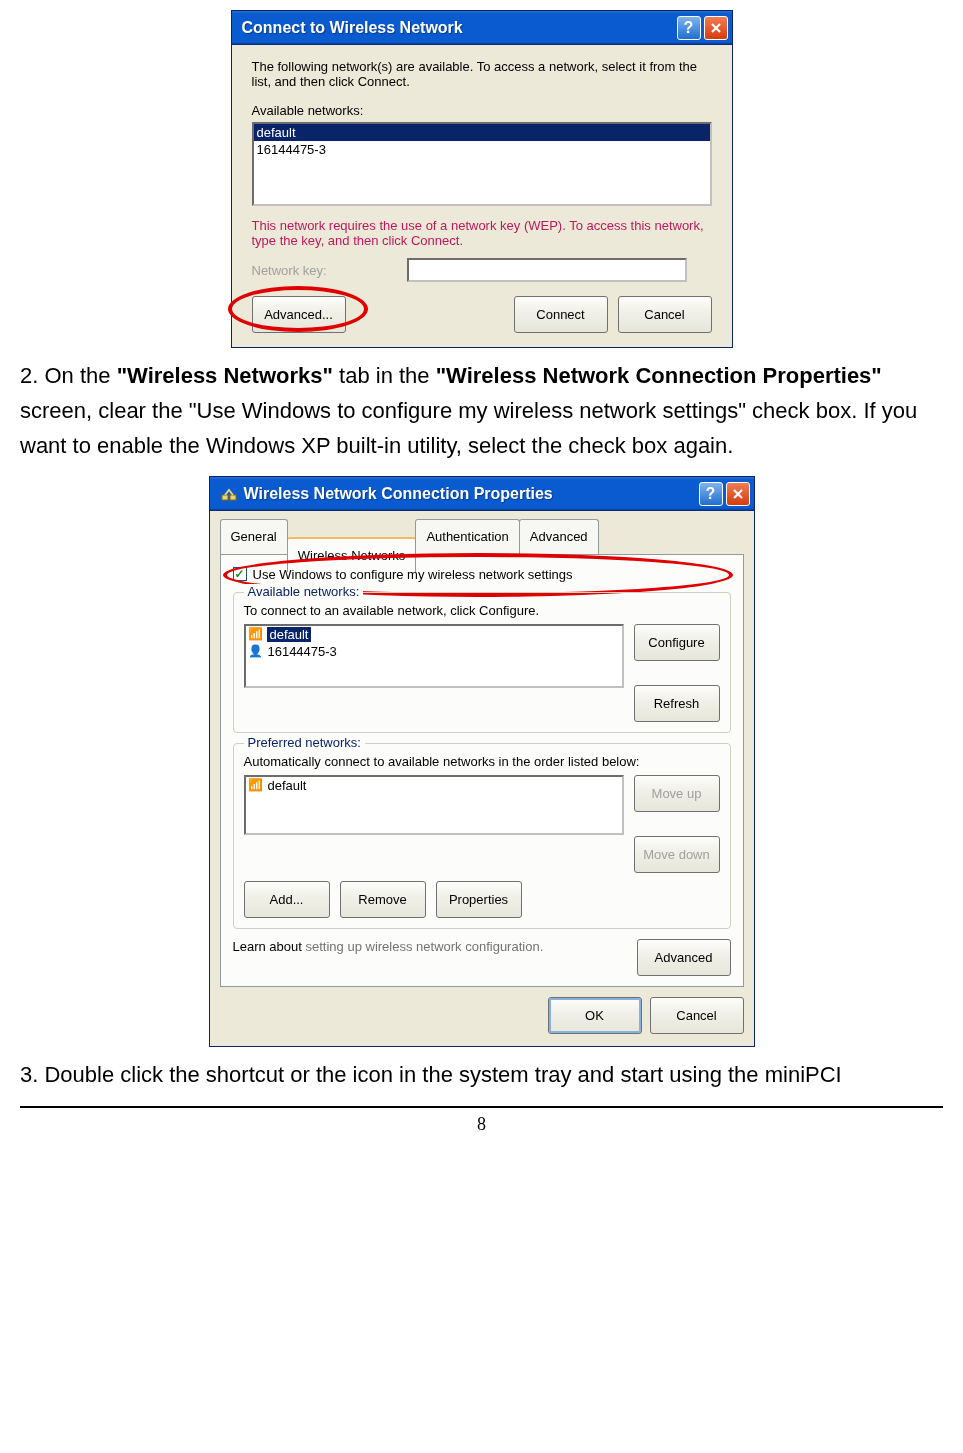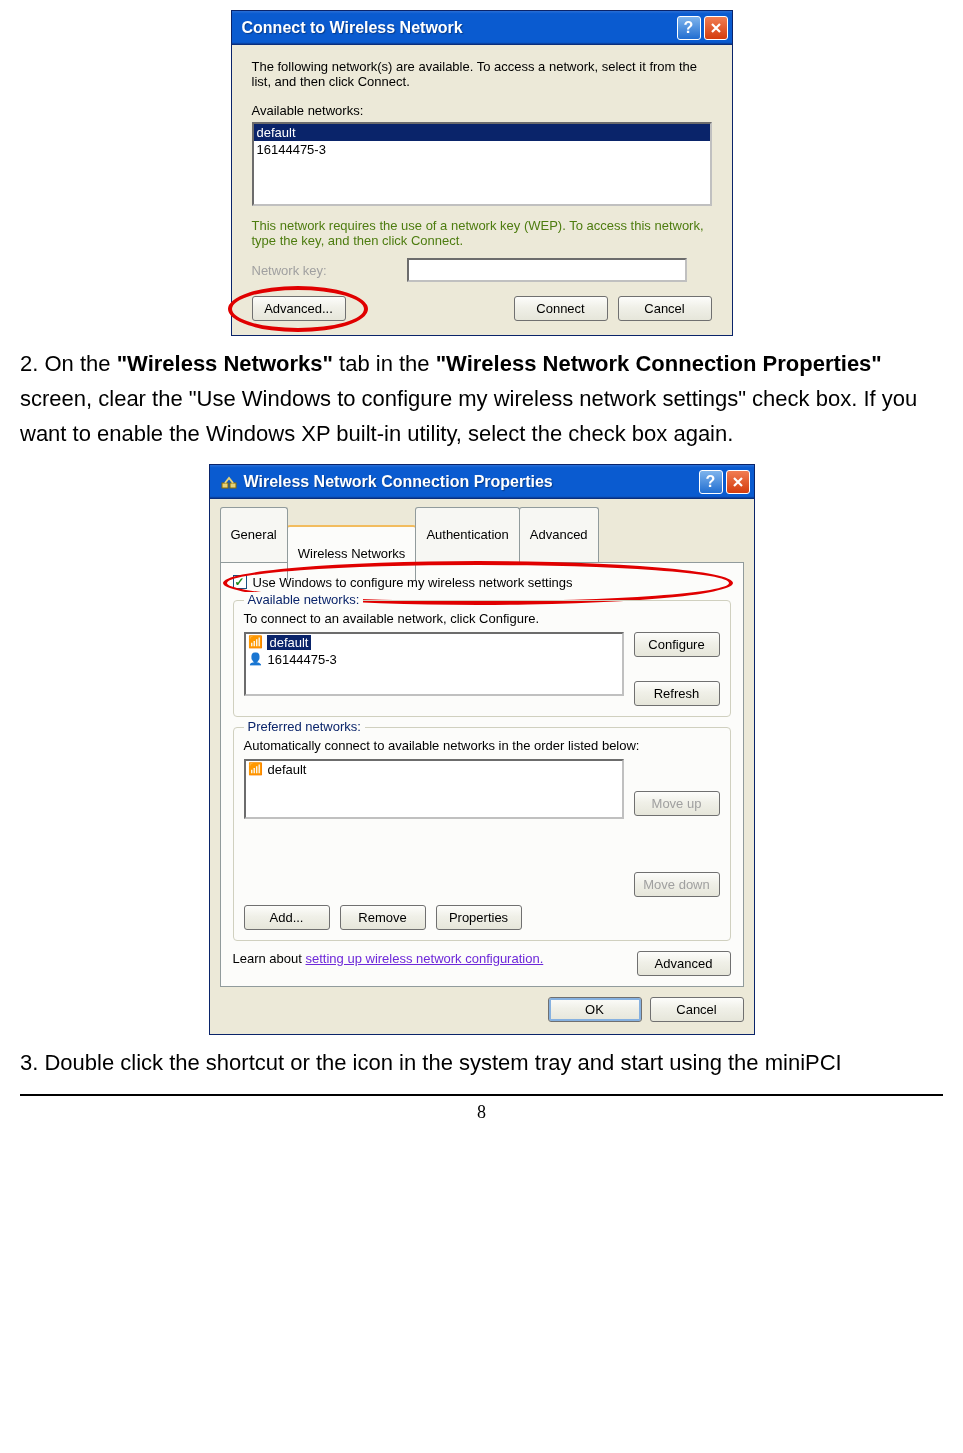--- a/index.html
+++ b/index.html
@@ -65,58 +65,58 @@
     height: 84px;
     margin: 4px 0 12px 0;
     overflow: hidden;
   }
   .listbox .row {
     padding: 1px 3px; font-size: 13px;
   }
   .listbox .row.selected {
     background: #0a246a; color: #fff;
   }
-  .disabled-text { color: #4d7c0f; }
+  .disabled-text { color: #be185d; }
   .label-line { margin-bottom: 4px; }
   .field-row { display: flex; align-items: center; margin: 10px 0 14px 0; gap: 45px; }
   .field-row .lbl { width: 110px; color: #a0a0a0; }
   .text-input {
     flex: 1; height: 24px; border: 2px inset #c0c0c0; background: #fff;
     max-width: 280px;
   }
   .btn-row { display: flex; gap: 10px; margin-top: 12px; align-items: center; }
   .xp-btn {
-    height: 25px; min-width: 94px;
+    height: 37px; min-width: 94px;
     background: linear-gradient(to bottom, #fdfdfb 0%, #f0f0e8 45%, #e6e6da 100%);
     border: 1px solid #707070; border-radius: 3px;
     font-family: Tahoma, sans-serif; font-size: 13px;
     text-align: center; display: inline-flex; align-items: center; justify-content: center;
   }
   .xp-btn.small { min-width: 86px; }
-  .xp-btn.disabled { color: #a0a0a0; margin-top: 32px; }
+  .xp-btn.disabled { color: #a0a0a0; }
   .xp-btn.default { box-shadow: inset 0 0 0 2px #86b1e0; }
   .red-ellipse-wrap { position: relative; display: inline-block; }
   .red-ellipse {
     position: absolute; border: 4px solid #e00000; border-radius: 50%;
     pointer-events: none;
   }
   .instruction {
     font-family: Arial, sans-serif;
     font-size: 22px;
     line-height: 1.6;
     margin: 8px 0 12px 0;
   }
   .instruction b { font-weight: bold; }
 
   
   .tab-row { display: flex; padding: 8px 10px 0 10px; }
   .tab {
     border: 1px solid #919b9c; border-bottom: none;
     border-radius: 3px 3px 0 0;
-    padding: 19px 10px; font-size: 13px; font-family: Tahoma, sans-serif;
+    padding: 9px 10px; font-size: 13px; font-family: Tahoma, sans-serif;
     background: #f7f7f3; margin-right: -1px;
   }
   .tab.active {
     background: #fcfcfa; position: relative; top: 18px;
     border-top: 2px solid #f2bc5e;
   }
   .tab-panel {
     margin: 0 10px 10px 10px;
     border: 1px solid #919b9c;
     background: #fcfcfa;
@@ -138,21 +138,21 @@
     padding: 0 4px; color: #0a246a; font-size: 13px;
   }
   .flexrow { display: flex; gap: 10px; }
   .netlist {
     flex: 1; background: #fff; border: 2px inset #c0c0c0;
     height: 64px; overflow: hidden;
   }
   .netlist .row { display: flex; align-items: center; padding: 1px 3px; gap: 4px; }
   .netlist .row.selected .txt { background: #0a246a; color: #fff; padding: 0 2px; }
   .stack-btns { display: flex; flex-direction: column; gap: 24px; }
-  .link { color: #6d28d9; text-decoration: underline; }
+  .link { color: #737373; }
   .bottom-btns { display: flex; justify-content: flex-end; gap: 8px; padding: 0 10px 12px 0; }
 
   .icon-signal { color: #1a8b1a; font-size: 12px; }
   .icon-person { color: #333; font-size: 12px; }
 
   .page-footer {
     border-top: 2px solid #000;
     margin-top: 14px;
     text-align: center;
     font-family: "Times New Roman", serif;

